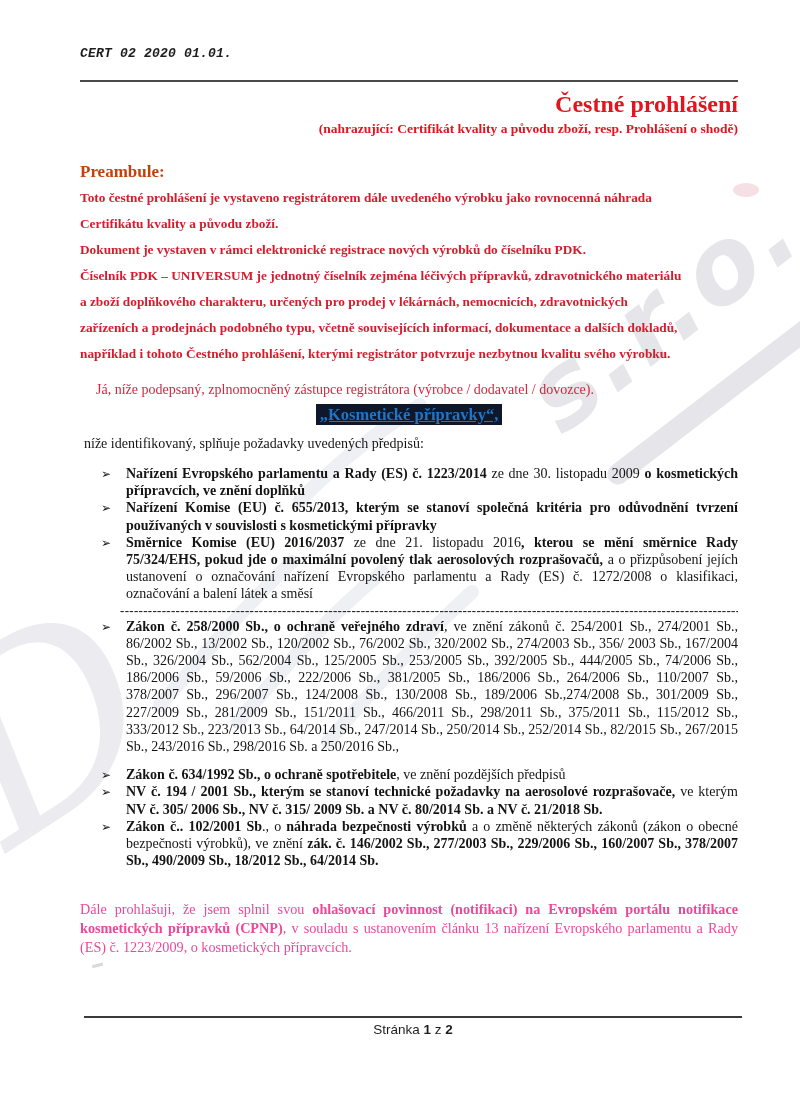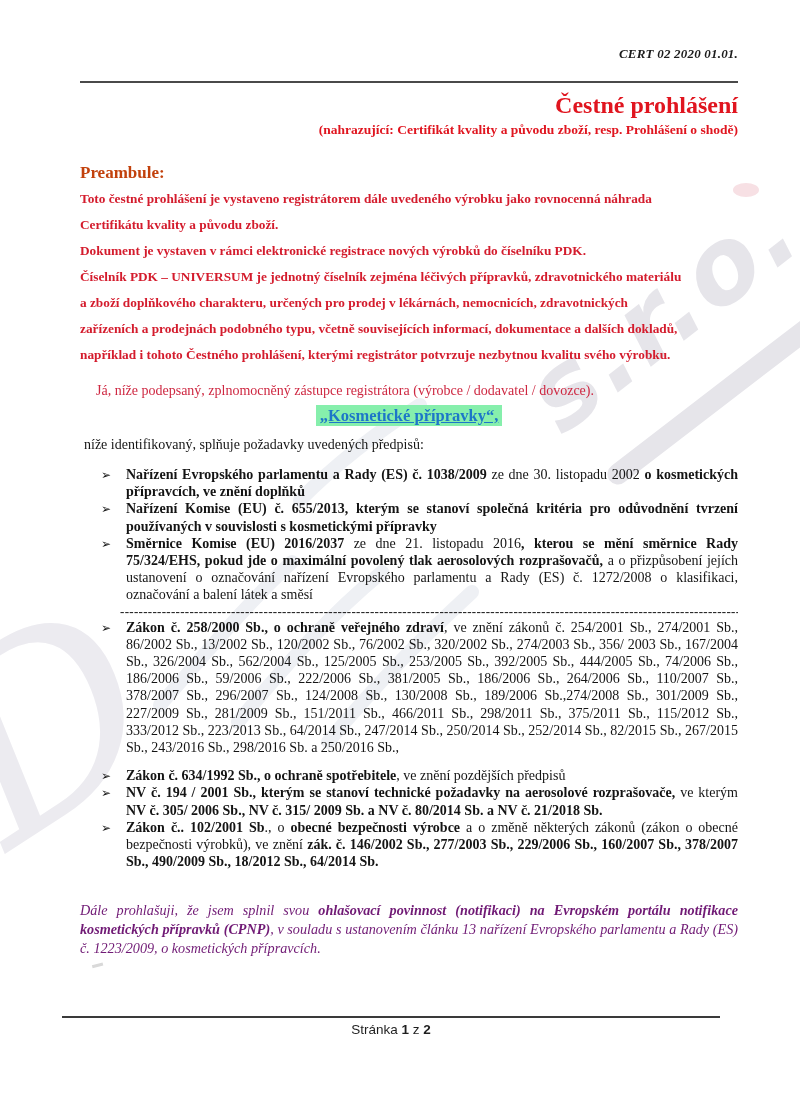--- a/index.html
+++ b/index.html
@@ -10,22 +10,22 @@
     margin:0 auto;
     overflow:hidden;
     font-family:"Liberation Serif", serif;
     color:#151515;
   }
   .watermark{position:absolute;left:0;top:0;z-index:0;}
   .content{position:absolute;left:80px;top:0;width:658px;z-index:1;}
 
   .doc-code{
     margin-top:46px;
-    text-align:right;
-    font-family:Liberation Serif, serif;
+    text-align:left;
+    font-family:Liberation Mono, monospace;
     font-style:italic;
     font-weight:700;
     font-size:13px;
     color:#1c1c1c;
     letter-spacing:.2px;
   }
   .top-rule{border:none;border-top:2px solid #4a4a4a;margin:19px 0 0 0;}
 
   .title{
     margin:9px 0 0 0;
@@ -62,21 +62,21 @@
     margin:19px 0 0 0;
     text-align:center;
     font-weight:700;
     font-size:15px;
     color:#d42431;
     letter-spacing:1.5px;
   }
   .product-intro{margin:17px 0 0 0;color:#d02c4e;font-size:14px;}
   .product-line{margin-top:7px;text-align:center;}
   .highlight{
-    background:#86efac;
+    background:#0f172a;
     color:#1d76c8;
     font-weight:700;
     font-size:16.5px;
     text-decoration:underline;
     padding:1px 4px;
   }
   .identified{margin:11px 0 12px 4px;font-size:14px;color:#151515;}
 
   .bullets{margin-top:13px;}
   .bullet-item{
@@ -102,25 +102,24 @@
     white-space:nowrap;
     overflow:hidden;
     color:#1d1d1d;
   }
 
   .final{
     margin:31px 0 16px 0;
     font-size:14.2px;
     line-height:18.6px;
     text-align:justify;
-    color:#701a75;
-    font-style:italic;
+    color:#ec4899;
   }
 
-  .footer{position:absolute;left:62px;top:1016px;width:658px;z-index:1;}
+  .footer{position:absolute;left:84px;top:1016px;width:658px;z-index:1;}
   .footer-rule{border:none;border-top:2px solid #3a3a3a;margin:0;}
   .footer-text{
     margin-top:4px;
     text-align:center;
     font-family:"Liberation Sans", sans-serif;
     font-size:13.5px;
     color:#1f1f1f;
   }
   b{font-weight:700;}
 </style>
@@ -168,28 +167,28 @@
 
     <p class="declarant">Já, níže podepsaný, zplnomocněný zástupce registrátora (výrobce / dodavatel / dovozce).</p>
 
     <div class="product-line">
       <span class="highlight">„Kosmetické přípravky“,</span>
     </div>
 
     <p class="identified">níže identifikovaný, splňuje požadavky uvedených předpisů:</p>
 
     <div class="bullets">
-        <div class="bullet-item"><span class="marker">➢</span><b>Nařízení Evropského parlamentu a Rady (ES) č. 1038/2009 </b><span>ze dne 30. listopadu 2002 </span><b>o kosmetických přípravcích, ve znění doplňků</b></div>
+        <div class="bullet-item"><span class="marker">➢</span><b>Nařízení Evropského parlamentu a Rady (ES) č. 1223/2014 </b><span>ze dne 30. listopadu 2009 </span><b>o kosmetických přípravcích, ve znění doplňků</b></div>
         <div class="bullet-item"><span class="marker">➢</span><b>Nařízení Komise (EU) č. 655/2013, kterým se stanoví společná kritéria pro odůvodnění tvrzení používaných v souvislosti s kosmetickými přípravky</b></div>
         <div class="bullet-item"><span class="marker">➢</span><b>Směrnice Komise (EU) 2016/2037 </b><span>ze dne 21. listopadu 2016</span><b>, kterou se mění směrnice Rady 75/324/EHS, pokud jde o maximální povolený tlak aerosolových rozprašovačů, </b><span>a o přizpůsobení jejích ustanovení o označování nařízení Evropského parlamentu a Rady (ES) č. 1272/2008 o klasifikaci, označování a balení látek a směsí</span></div>
         <div class="divider-line">----------------------------------------------------------------------------------------------------------------------------------------------------------------------------------------------------------------------------------------------------------------------------------------------------------------</div>
         <div class="bullet-item"><span class="marker">➢</span><b>Zákon č. 258/2000 Sb., o ochraně veřejného zdraví</b><span>, ve znění zákonů č. 254/2001 Sb., 274/2001 Sb., 86/2002 Sb., 13/2002 Sb., 120/2002 Sb., 76/2002 Sb., 320/2002 Sb., 274/2003 Sb.,  356/ 2003 Sb., 167/2004 Sb., 326/2004 Sb.,  562/2004 Sb., 125/2005 Sb., 253/2005 Sb., 392/2005 Sb.,  444/2005 Sb., 74/2006 Sb., 186/2006 Sb., 59/2006 Sb., 222/2006 Sb., 381/2005 Sb., 186/2006 Sb., 264/2006 Sb., 110/2007 Sb., 378/2007 Sb.,  296/2007 Sb., 124/2008 Sb., 130/2008 Sb., 189/2006 Sb.,274/2008 Sb., 301/2009 Sb., 227/2009 Sb., 281/2009 Sb., 151/2011 Sb., 466/2011 Sb., 298/2011 Sb., 375/2011 Sb., 115/2012 Sb., 333/2012 Sb., 223/2013 Sb., 64/2014 Sb., 247/2014 Sb., 250/2014 Sb., 252/2014 Sb., 82/2015 Sb., 267/2015 Sb., 243/2016 Sb., 298/2016 Sb. a 250/2016 Sb.,</span></div>
         <div class="bullet-item gap"><span class="marker">➢</span><b>Zákon č. 634/1992 Sb., o ochraně spotřebitele</b><span>, ve znění pozdějších předpisů</span></div>
         <div class="bullet-item"><span class="marker">➢</span><b>NV č. 194 / 2001 Sb., kterým se stanoví technické požadavky na aerosolové rozprašovače, </b><span>ve kterým </span><b>NV č. 305/ 2006 Sb., NV č. 315/ 2009 Sb. a NV č. 80/2014 Sb. a NV č. 21/2018 Sb.</b></div>
-        <div class="bullet-item"><span class="marker">➢</span><b>Zákon č.. 102/2001 Sb</b><span>., o </span><b>obecné bezpečnosti výrobce </b><span>a o změně některých zákonů (zákon o obecné bezpečnosti výrobků), ve znění </span><b>zák. č. 146/2002 Sb., 277/2003 Sb., 229/2006 Sb., 160/2007 Sb., 378/2007 Sb., 490/2009 Sb., 18/2012 Sb., 64/2014 Sb.</b></div>
+        <div class="bullet-item"><span class="marker">➢</span><b>Zákon č.. 102/2001 Sb</b><span>., o </span><b>náhrada bezpečnosti výrobků </b><span>a o změně některých zákonů (zákon o obecné bezpečnosti výrobků), ve znění </span><b>zák. č. 146/2002 Sb., 277/2003 Sb., 229/2006 Sb., 160/2007 Sb., 378/2007 Sb., 490/2009 Sb., 18/2012 Sb., 64/2014 Sb.</b></div>
       </div>
 
     <p class="final"><span>Dále prohlašuji, že jsem splnil svou </span><b>ohlašovací povinnost (notifikaci) na Evropském portálu notifikace kosmetických přípravků (CPNP)</b><span>, v souladu s ustanovením článku 13 nařízení Evropského parlamentu a Rady (ES) č. 1223/2009, o kosmetických přípravcích.</span></p>
   </div>
 
   <div class="footer">
     <hr class="footer-rule">
     <div class="footer-text"><span>Stránka </span><b>1</b><span> z </span><b>2</b></div>
   </div>
 

